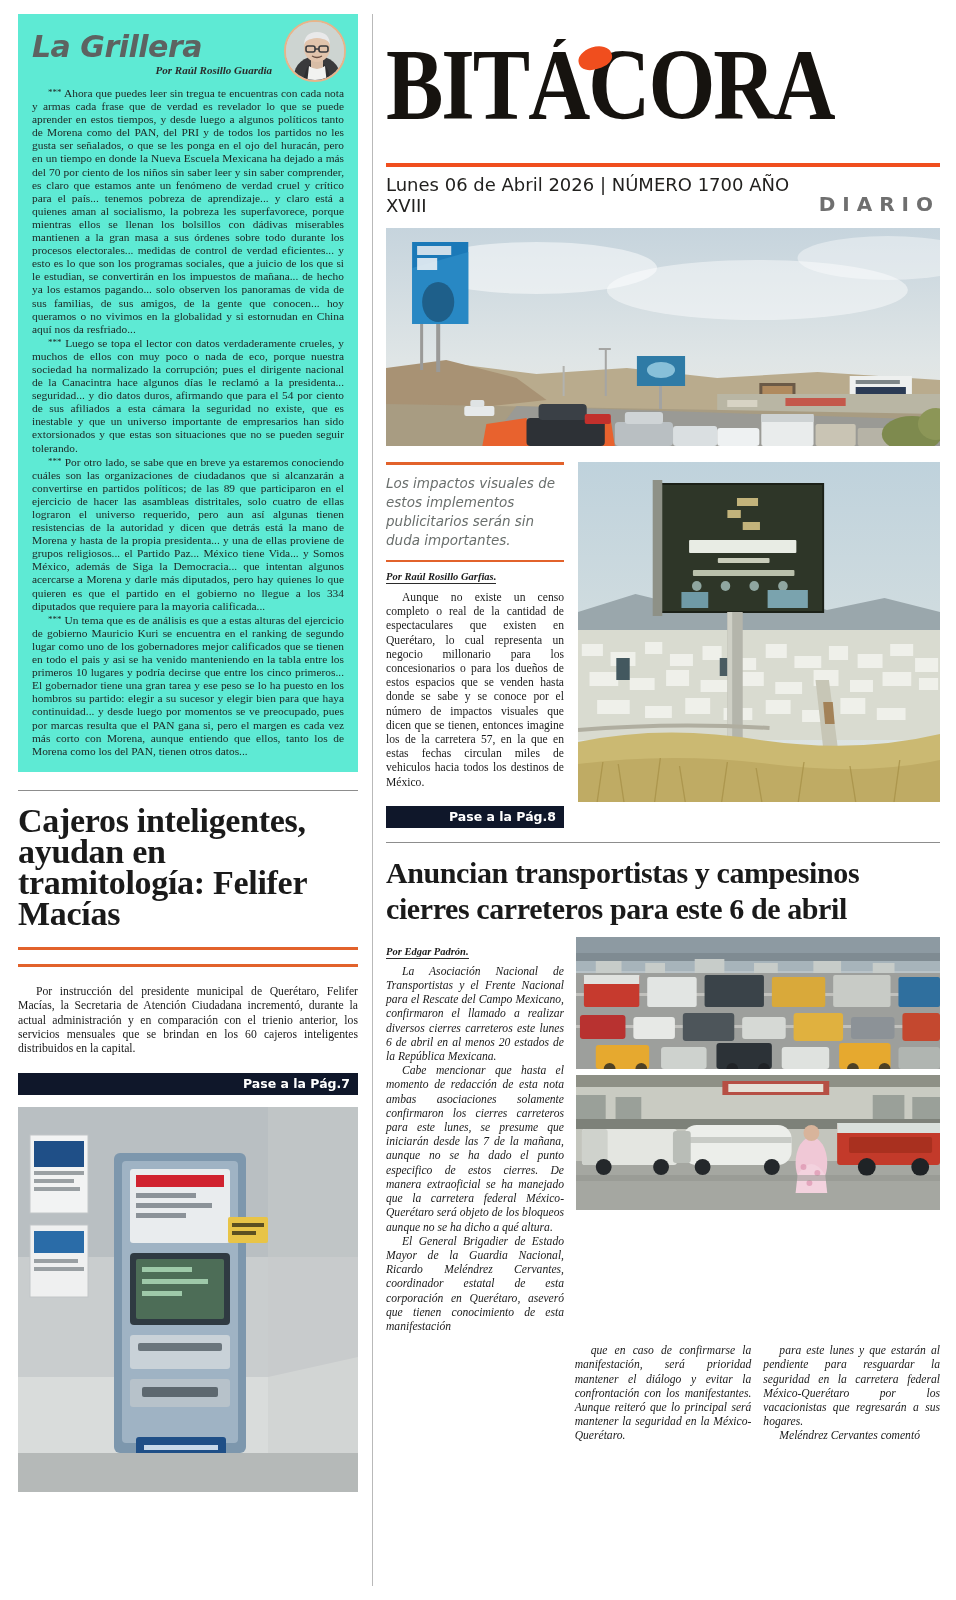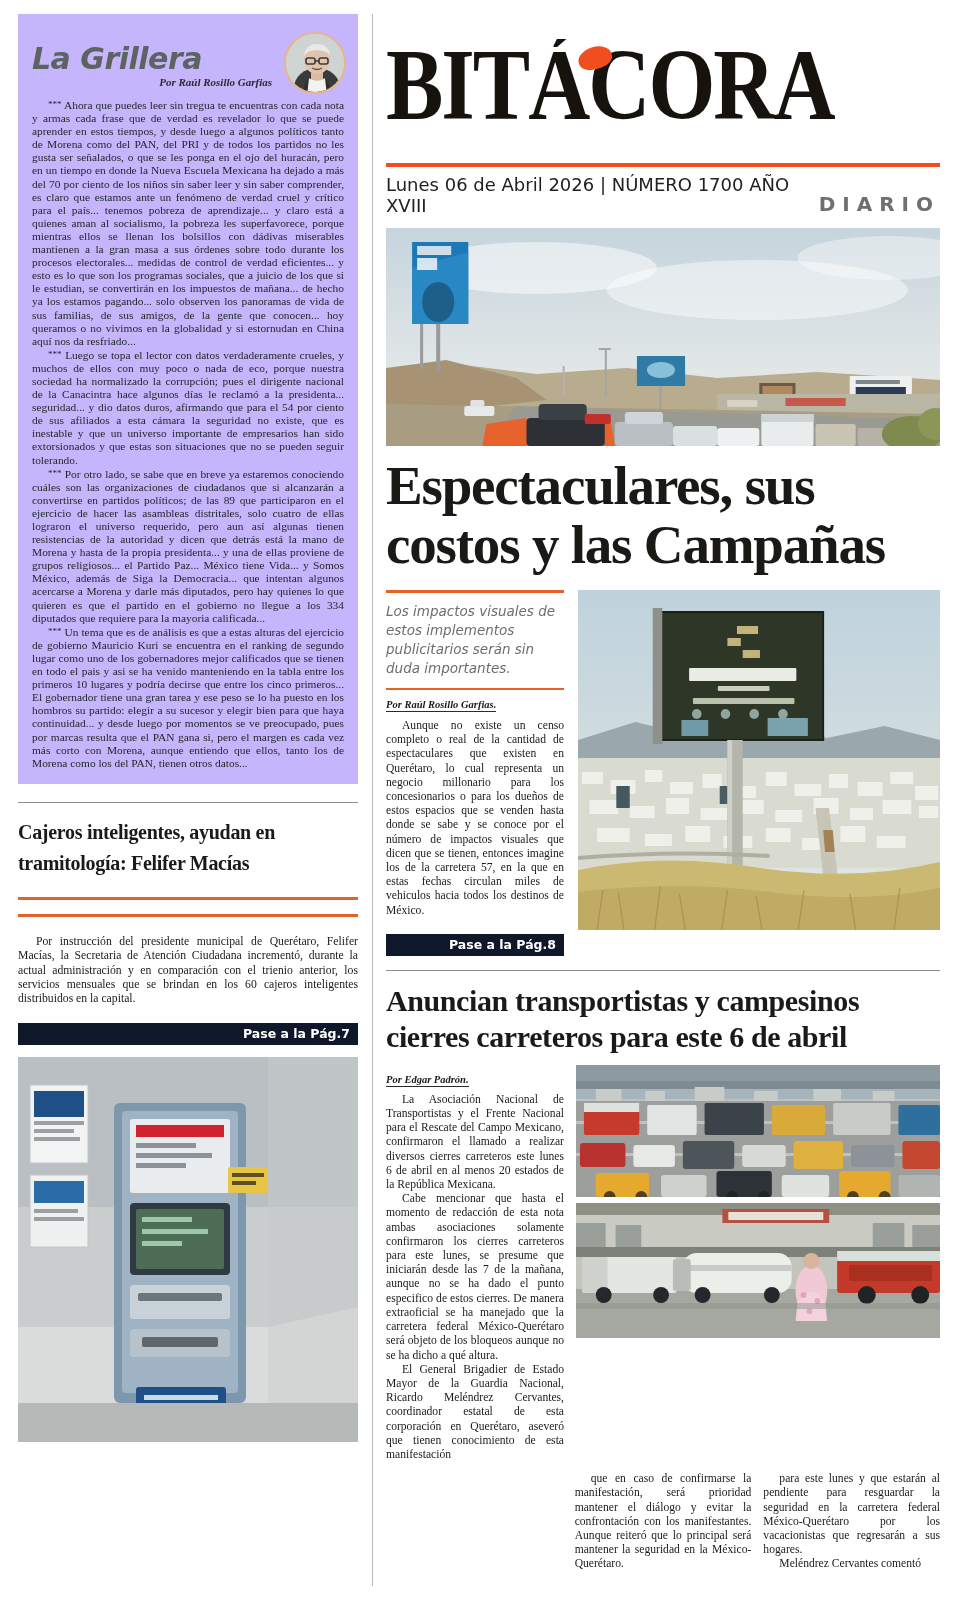--- a/index.html
+++ b/index.html
@@ -19,22 +19,22 @@
     padding:0 14px 0 18px;
     position:relative;
   }
   .vrule {
     position:absolute; left:372px; top:14px;
     width:1px; height:1572px; background:#b9b9b9;
   }
 
   
   .grillera-box {
-    background:#c4b5fd;
-    padding:22px 14px 14px 14px;
+    background:#5eead4;
+    padding:10px 14px 14px 14px;
     margin:14px 0 0 0;
     position:relative;
   }
   .grillera-head { position:relative; height:62px; }
   .grillera-title {
     font-family:"DejaVu Sans", sans-serif;
     font-style:italic; font-weight:700;
     font-size:30px; color:#5d6361;
     letter-spacing:-0.5px;
     line-height:1;
@@ -61,21 +61,21 @@
     color:#1d2422;
     hyphens:auto;
   }
   .grillera-body p { margin:0; text-indent:0; }
   .stars { letter-spacing:0px; font-size:9px; vertical-align:2px; padding-left:16px; }
 
   
   .sec-rule-top { border-top:1.5px solid #8d8d8d; margin:18px 0 0 0; }
   .sec-headline {
     font-family:"Liberation Serif", serif;
-    font-weight:700; font-size:20px; line-height:31px;
+    font-weight:700; font-size:34px; line-height:31px;
     margin:14px 0 0 0; letter-spacing:-0.3px;
   }
   .orange-rule { height:3px; background:#e2622b; margin:18px 0 0 0; }
   .sec-deck {
     font-family:"DejaVu Sans", sans-serif;
     font-style:italic; font-size:13.5px; line-height:19px;
     color:#6a6f6d; margin:11px 0 0 0;
   }
   .orange-rule-2 { height:3px; background:#e2622b; margin:14px 0 0 0; }
   .sec-body {
@@ -156,39 +156,39 @@
   .bottom-rule { border-top:1.5px solid #8d8d8d; margin:14px 0 0 0; }
   .bottom-headline {
     font-family:"Liberation Serif", serif;
     font-weight:700; font-size:30px; line-height:36px;
     letter-spacing:-0.4px; margin:12px 0 0 0;
   }
   .bottom-grid { display:flex; gap:12px; margin-top:10px; }
   .bcol { width:178px; flex:0 0 178px; }
   .bcol-wide { flex:1; }
   .bottom-body { font-size:11.6px; line-height:14.2px; text-align:justify; hyphens:auto; }
-  .bottom-body p { margin:0; text-indent:16px; }
+  .bottom-body p { margin:0; text-indent:16px;font-style:italic; }
   .traffic-photo { width:100%; height:132px; position:relative; overflow:hidden; margin-bottom:6px; }
   .truck-photo  { width:100%; height:135px; position:relative; overflow:hidden; }
 
   .tricol { display:flex; gap:12px; margin-top:10px; }
   .tricol > div { flex:1; }
   svg.photo { display:block; width:100%; height:100%; }
 </style>
 </head>
 <body>
 
 <div class="page">
 
   <div class="left-col">
 
     <div class="grillera-box">
       <div class="grillera-head">
         <div class="grillera-title">La Grillera</div>
-        <div class="grillera-byline">Por Raúl Rosillo Garfias</div>
+        <div class="grillera-byline">Por Raúl Rosillo Guardia</div>
         <div class="grillera-avatar">
           <svg viewBox="0 0 62 62" width="62" height="62">
             <rect width="62" height="62" fill="#cdd4d1"></rect>
             <ellipse cx="31" cy="54" rx="23" ry="20" fill="#3a3a3c"></ellipse>
             <path d="M17 62 Q19 40 31 40 Q43 40 45 62 Z" fill="#2e2e30"></path>
             <rect x="25" y="36" width="12" height="12" fill="#d8bda6"></rect>
             <ellipse cx="31" cy="26" rx="13" ry="14" fill="#e2c4ac"></ellipse>
             <path d="M18 24 Q18 10 31 10 Q44 10 44 24 Q44 17 31 16 Q18 17 18 24 Z" fill="#e9e9ea"></path>
             <rect x="20" y="24" width="9" height="6" rx="2" fill="none" stroke="#3a3a3c" stroke-width="1.6"></rect>
             <rect x="33" y="24" width="9" height="6" rx="2" fill="none" stroke="#3a3a3c" stroke-width="1.6"></rect>
@@ -346,21 +346,20 @@
         <rect x="374" y="186" width="52" height="8" fill="#cdd2d3"></rect>
         <rect x="428" y="196" width="40" height="22" rx="2" fill="#c9c4b4"></rect>
         <rect x="470" y="200" width="36" height="18" rx="2" fill="#b6b3a6"></rect>
         <rect x="198" y="186" width="26" height="10" rx="2" fill="#c2302c"></rect>
 
         <ellipse cx="524" cy="206" rx="30" ry="18" fill="#7e8a4e"></ellipse>
         <ellipse cx="548" cy="196" rx="18" ry="16" fill="#8c9657"></ellipse>
       </svg>
     </div>
 
-    <h1 class="hero-headline">Espectaculares, sus costos y las Campañas</h1>
 
     <div class="hero-split">
       <div class="hero-left">
         <div class="hero-deck-rule"></div>
         <div class="hero-deck">Los impactos visuales de estos implementos publicitarios serán sin duda importantes.</div>
         <div class="hero-deck-rule"></div>
         <div class="byline">Por Raúl Rosillo Garfias.</div>
         <div class="hero-body">
           <p>Aunque no existe un censo completo o real de la cantidad de espectaculares que existen en Querétaro, lo cual representa un negocio millonario para los concesionarios o para los dueños de estos espacios que se venden hasta donde se sabe y se conoce por el número de impactos visuales que dicen que se tienen, entonces imagine los de la carretera 57, en la que en estas fechas circulan miles de vehiculos hacia todos los destinos de México.</p>
         </div>

